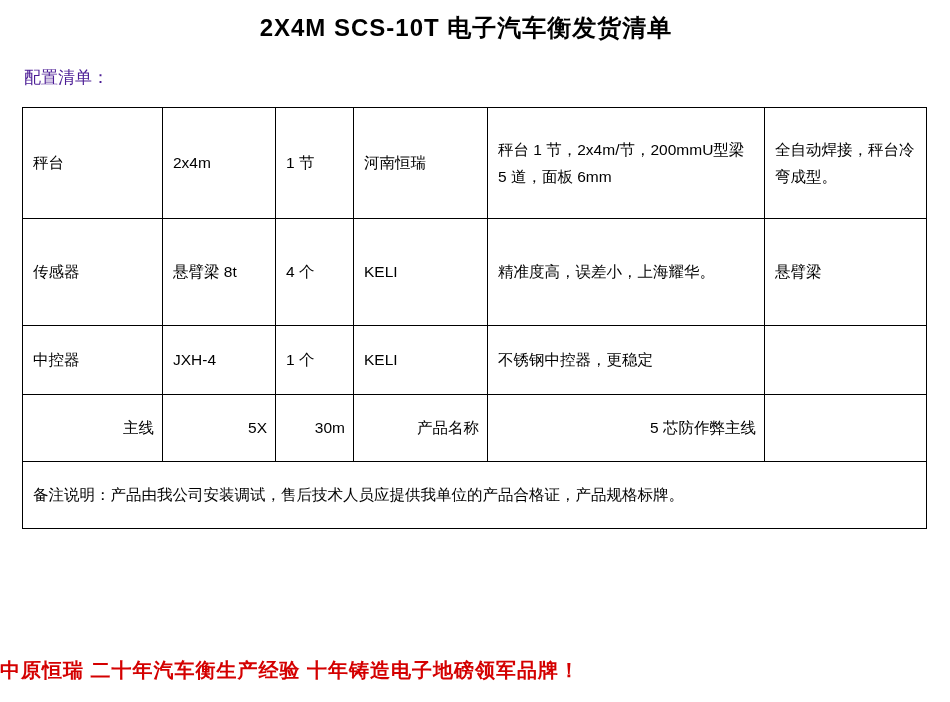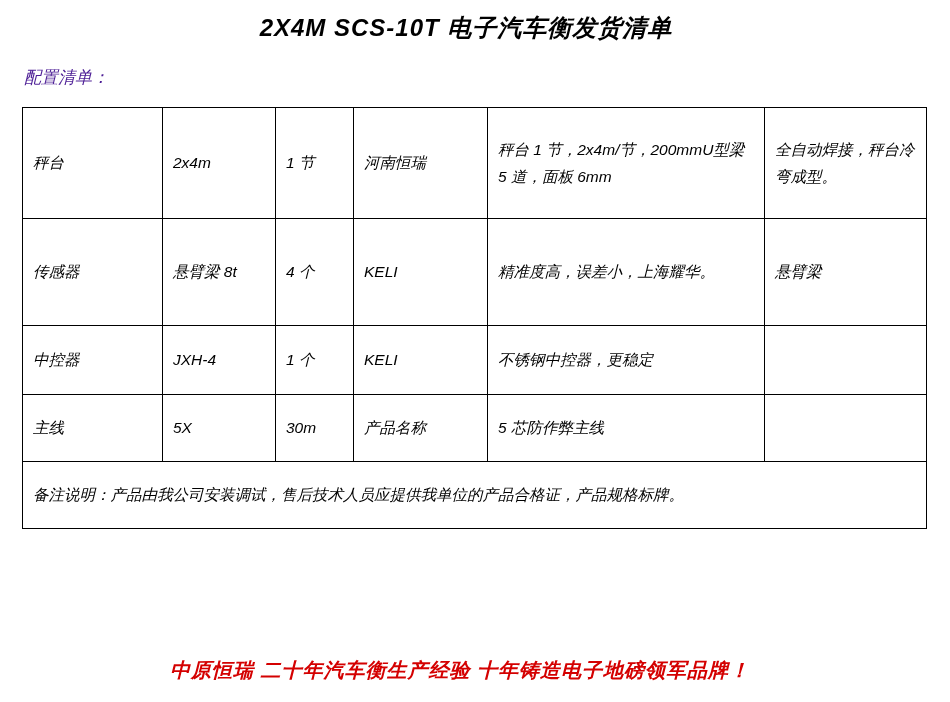--- a/index.html
+++ b/index.html
@@ -12,21 +12,20 @@
     background: #ffffff;
     font-family: "Liberation Sans", "DejaVu Sans", sans-serif;
     color: #000000;
     overflow: hidden;
   }
   .page {
     position: relative;
     width: 932px;
     height: 702px;
     box-sizing: border-box;
-    font-style: italic;
   }
   .doc-title {
     text-align: center;
     font-size: 24px;
     font-weight: bold;
     letter-spacing: 1px;
     padding-top: 12px;
     padding-bottom: 4px;
     color: #000;
   }
@@ -59,31 +58,30 @@
   col.c2 { width: 78px; }
   col.c3 { width: 134px; }
   col.c4 { width: 277px; }
   col.c5 { width: 162px; }
 
   tr.header-row td { height: 56px; }
   tr.r-pingtai td { height: 90px; }
   tr.r-chuanganqi td { height: 86px; }
   tr.r-yibiao td { height: 96px; }
   tr.r-zhongkong td { height: 48px; }
-  tr.r-zhuxian td { height: 46px; }
+  tr.r-zhuxian td { height: 46px; text-align: right; }
   tr.note-row td { height: 46px; }
 
   .cell-multiline { white-space: pre-line; }
 
   .footer {
     position: absolute;
     left: 0;
     right: 12px;
     bottom: 18px;
-    text-align: center;
     color: #d40000;
     font-size: 20px;
     font-weight: bold;
     letter-spacing: 1px;
   }
 </style>
 </head>
 <body>
 
 <div class="page">

